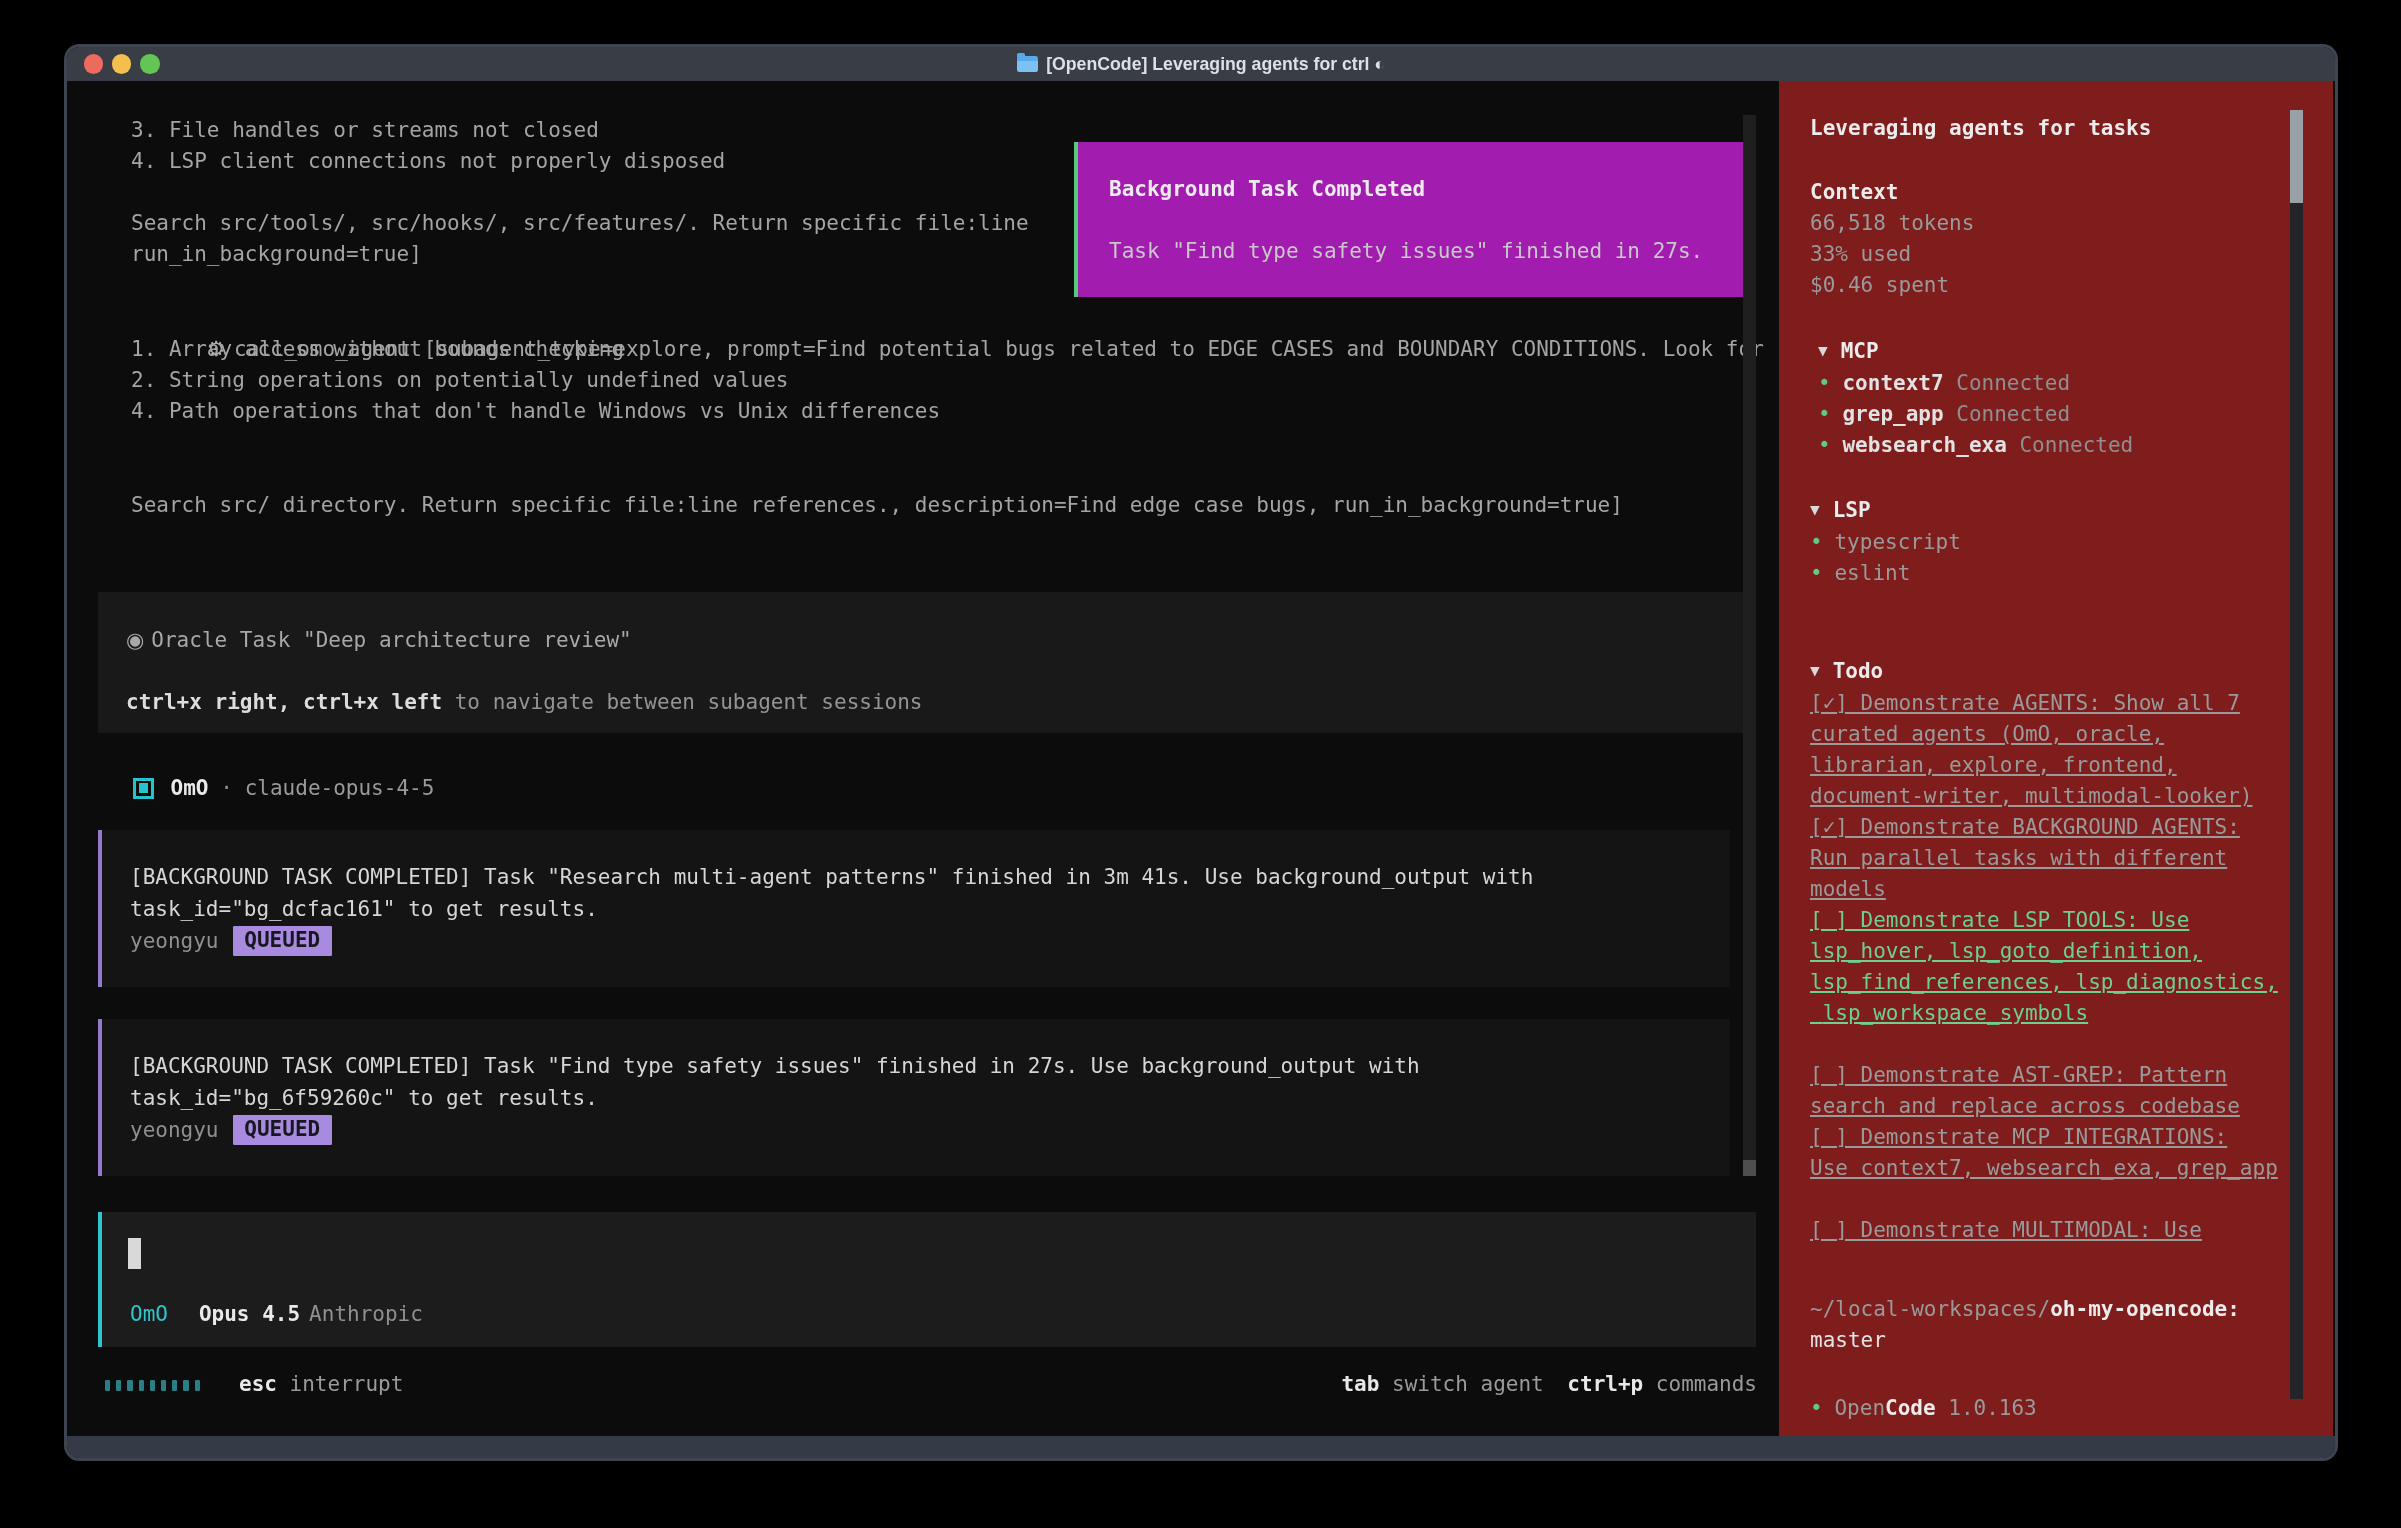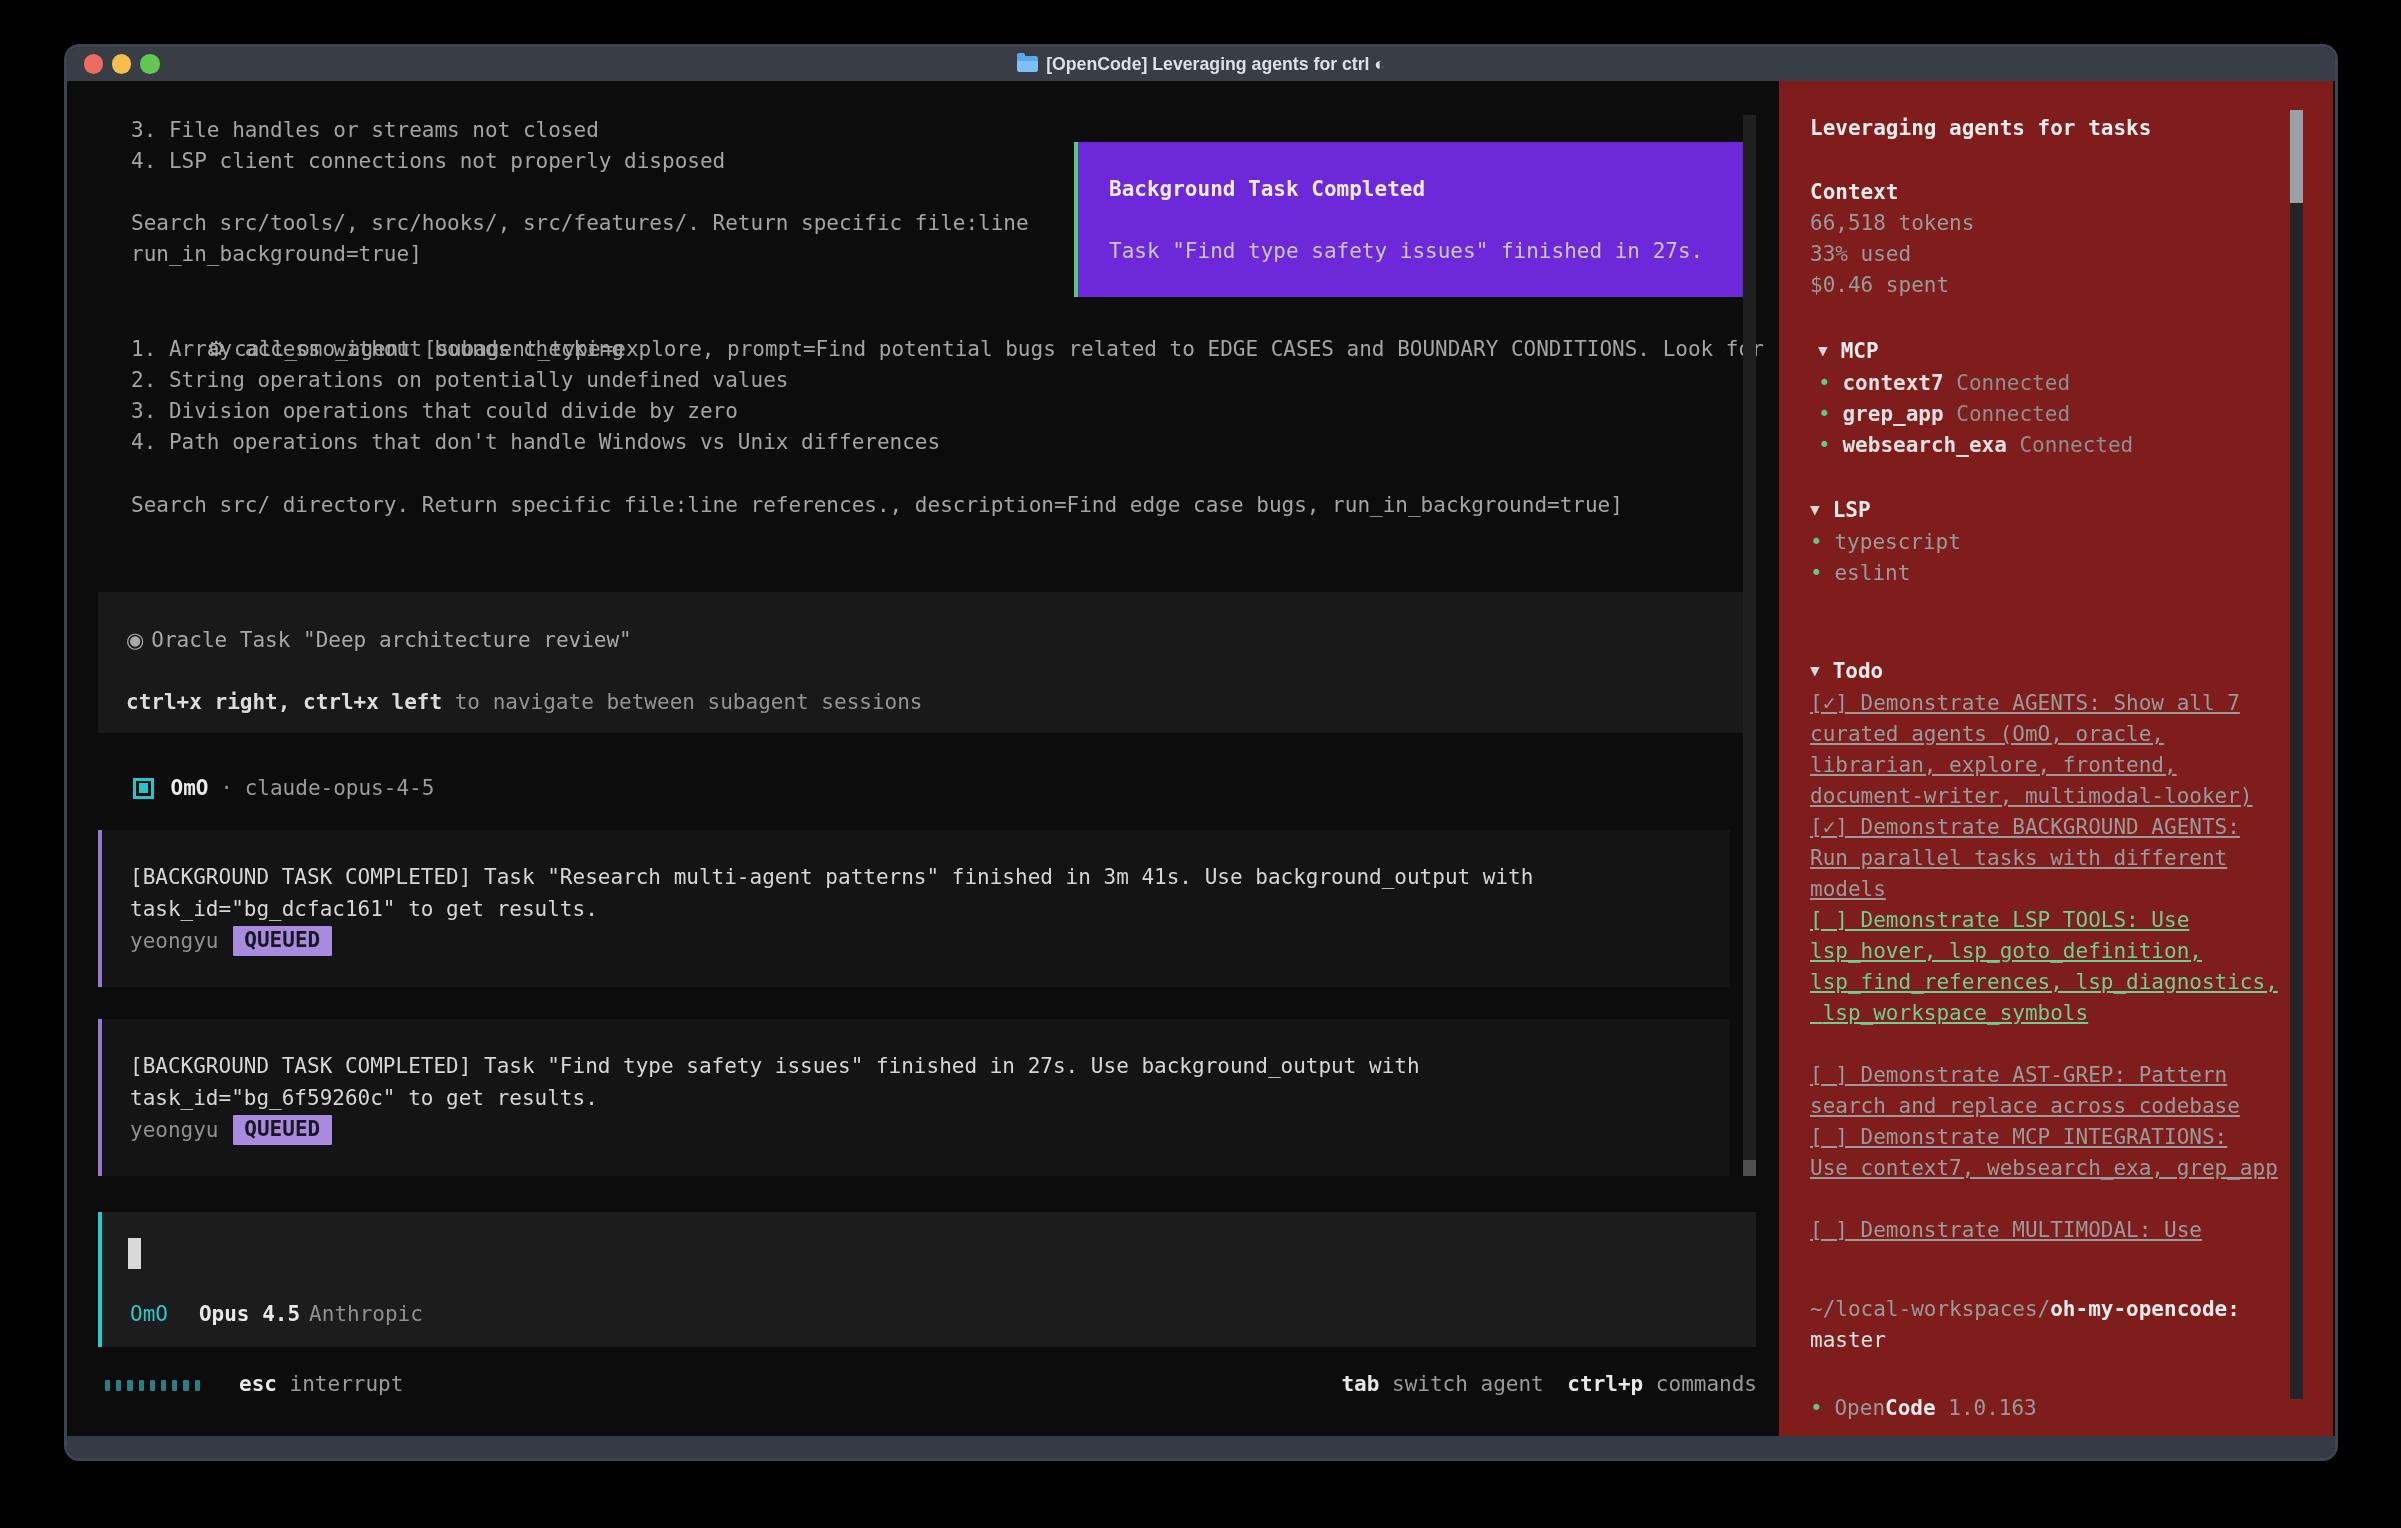--- a/index.html
+++ b/index.html
@@ -26,21 +26,21 @@
 
   .tline { position:relative; min-height:31px; line-height:31px; font-size:21px; color:#a4a4a4; white-space:pre; }
   .scrollback { position:absolute; left:64px; top:34px; right:680px; }
 
   .tool-line { position:absolute; left:64px; top:222px; width:1672px; }
   .gear { font-family:"DejaVu Sans",sans-serif; color:#aeaeae; margin-right:8.3px; }
   .tool-items { position:absolute; left:64px; top:253px; }
   .search-line { position:absolute; left:64px; top:409px; width:1672px; }
 
   
-  .notif { position:absolute; left:1007px; top:61px; width:678px; height:155px; background:#6d28d9;
+  .notif { position:absolute; left:1007px; top:61px; width:678px; height:155px; background:#a21caf;
     border-left:4.7px solid #58c87e; border-right:4.7px solid #58c87e; padding:32px 0 0 31px; }
   .notif-title { font-size:21px; line-height:31px; font-weight:700; color:#ececec; }
   .notif-body { font-size:21px; line-height:31px; color:#c9c9c9; margin-top:31px; }
 
   
   .oracle { position:absolute; left:31px; top:511px; width:1658px; height:141px; background:#191919; padding:32.5px 0 0 28px; }
   .oracle-title { font-size:21px; line-height:31px; color:#a8a8a8; }
   .oracle-hint { font-size:21px; line-height:31px; margin-top:31px; color:#949494; }
   .oracle-hint .hotkeys { color:#dcdcdc; font-weight:700; }
   .oracle-icon { font-family:"DejaVu Sans",sans-serif; margin-right:7px; }
@@ -140,21 +140,20 @@
       <div class="tline">Search src/tools/, src/hooks/, src/features/. Return specific file:line</div>
       <div class="tline">run_in_background=true]</div>
     </div>
 
     <div class="tool-line tline">
       <span class="gear">⚙</span><span>call_omo_agent [subagent_type=explore, prompt=Find potential bugs related to EDGE CASES and BOUNDARY CONDITIONS. Look for</span>
     </div>
     <div class="tool-items">
       <div class="tline">1. Array access without bounds checking</div>
       <div class="tline">2. String operations on potentially undefined values</div>
-      <div class="tline">3. Division operations that could divide by zero</div>
       <div class="tline">4. Path operations that don't handle Windows vs Unix differences</div>
     </div>
     <div class="search-line tline">Search src/ directory. Return specific file:line references., description=Find edge case bugs, run_in_background=true]</div>
 
     <div class="notif">
       <div class="notif-title">Background Task Completed</div>
       <div class="notif-body">Task "Find type safety issues" finished in 27s.</div>
     </div>
 
     <div class="oracle">

